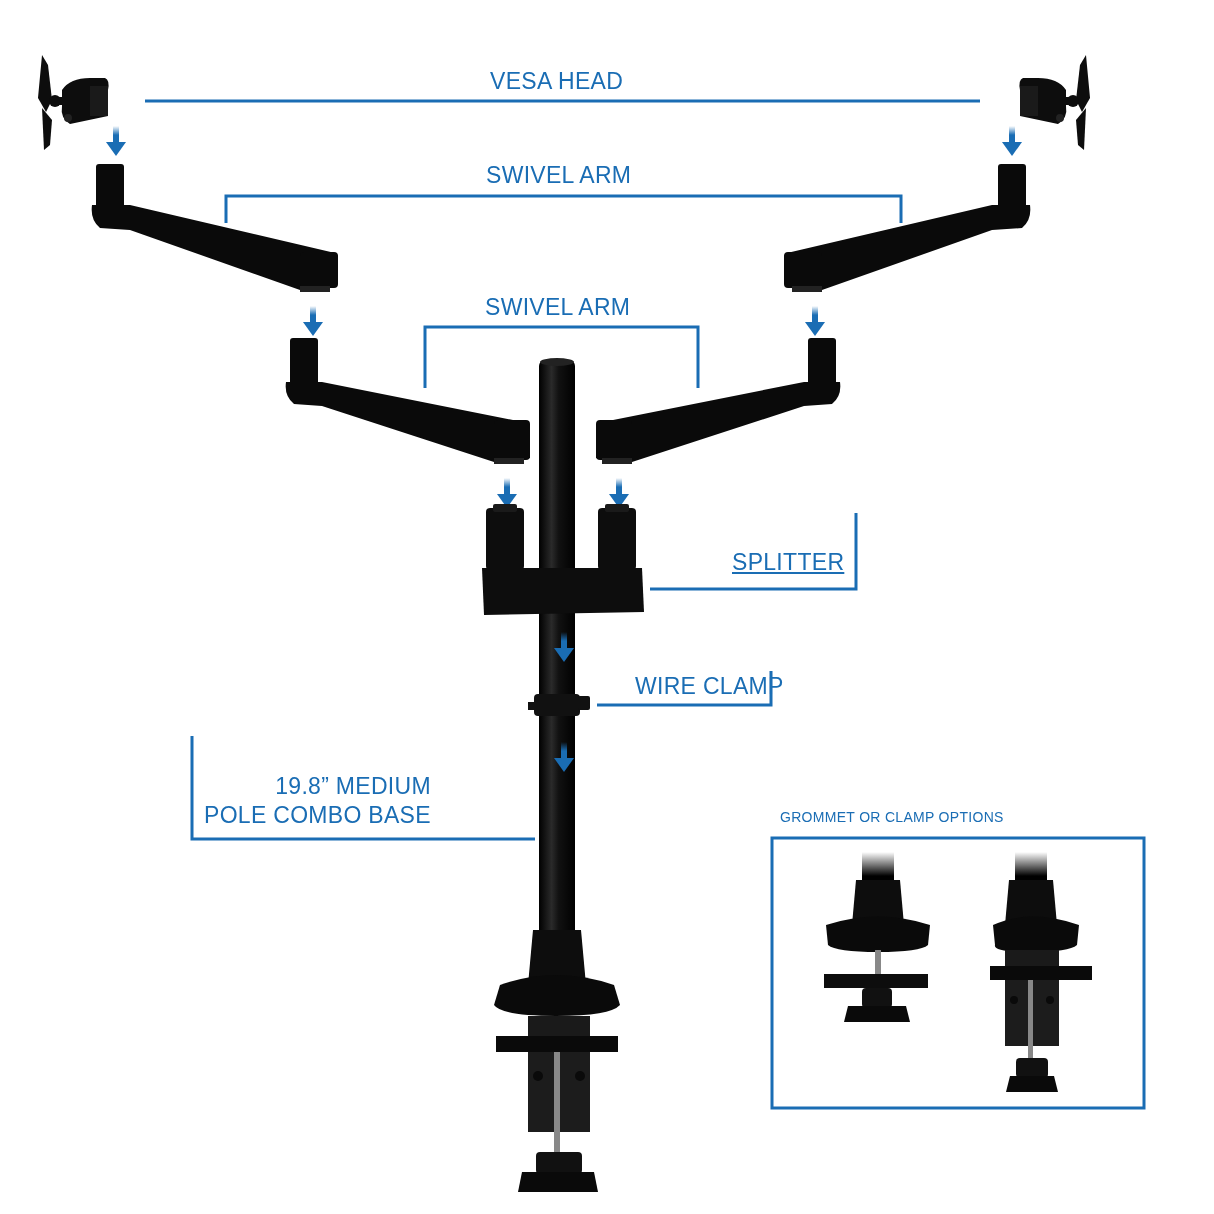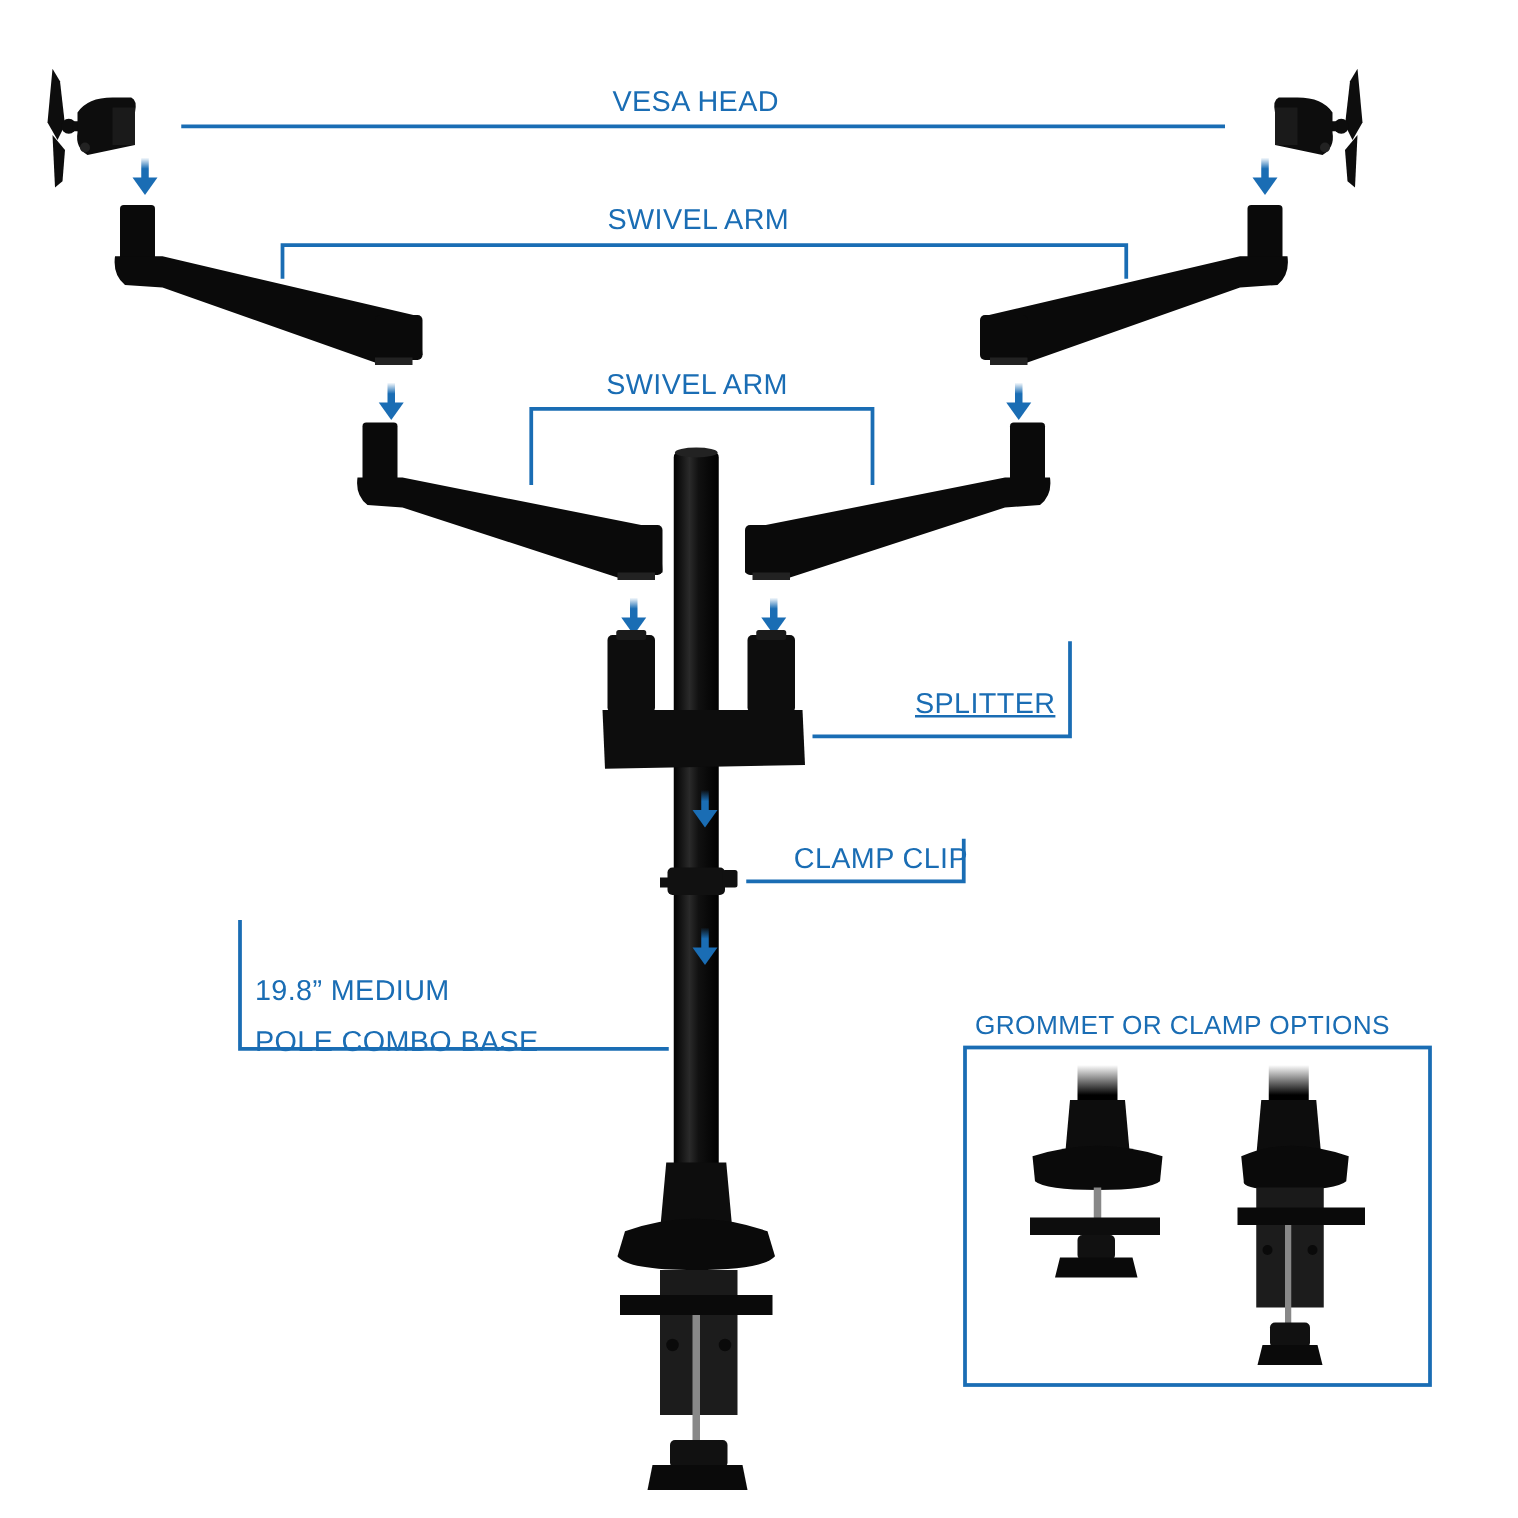--- a/index.html
+++ b/index.html
@@ -1,21 +1,21 @@
 <!DOCTYPE html>
 <html><head>
 <meta charset="utf-8">
 <style>
   html, body { margin: 0; padding: 0; background: #ffffff; }
   body { width: 1214px; height: 1214px; position: relative; overflow: hidden;
          font-family: "Liberation Sans", "DejaVu Sans", sans-serif; }
   .canvas { position: absolute; left: 0; top: 0; width: 1214px; height: 1214px; }
   .lbl { position: absolute; color: #1a6db4; font-size: 23px; letter-spacing: 0.3px;
          white-space: nowrap; line-height: 1; }
-  .lbl.multi { white-space: pre; line-height: 41px; }
+  .lbl.multi { white-space: pre; line-height: 29px; text-align: right; }
   svg { position: absolute; left: 0; top: 0; }
 </style>
 </head>
 <body>
 
 <div class="canvas">
 
 <svg width="1214" height="1214" viewBox="0 0 1214 1214">
   <defs>
     <linearGradient id="poleG" x1="0" x2="1">
@@ -157,18 +157,18 @@
     <circle cx="1050" cy="1000" r="4" fill="#0a0a0a"></circle>
     <rect x="1016" y="1058" width="32" height="20" rx="4" fill="#111"></rect>
     <path d="M1010,1076 L1054,1076 L1058,1092 L1006,1092 Z" fill="#0a0a0a"></path>
   </g>
 </svg>
 
 <div class="lbl" style="left:490px; top:70px;">VESA HEAD</div>
 <div class="lbl" style="left:486px; top:164px;">SWIVEL ARM</div>
 <div class="lbl" style="left:485px; top:296px;">SWIVEL ARM</div>
 <div class="lbl" style="left:732px; top:551px;text-decoration:underline;">SPLITTER</div>
-<div class="lbl" style="left:635px; top:675px;">CLAMP CLIP</div>
+<div class="lbl" style="left:635px; top:675px;">WIRE CLAMP</div>
 <div class="lbl multi" style="left:204px; top:772px;">19.8” MEDIUM
 POLE COMBO BASE</div>
-<div class="lbl" style="left:780px; top:810px; font-size:21px;">GROMMET OR CLAMP OPTIONS</div>
+<div class="lbl" style="left:780px; top:810px; font-size:14px;">GROMMET OR CLAMP OPTIONS</div>
 
 </div>
 
 </body></html>

